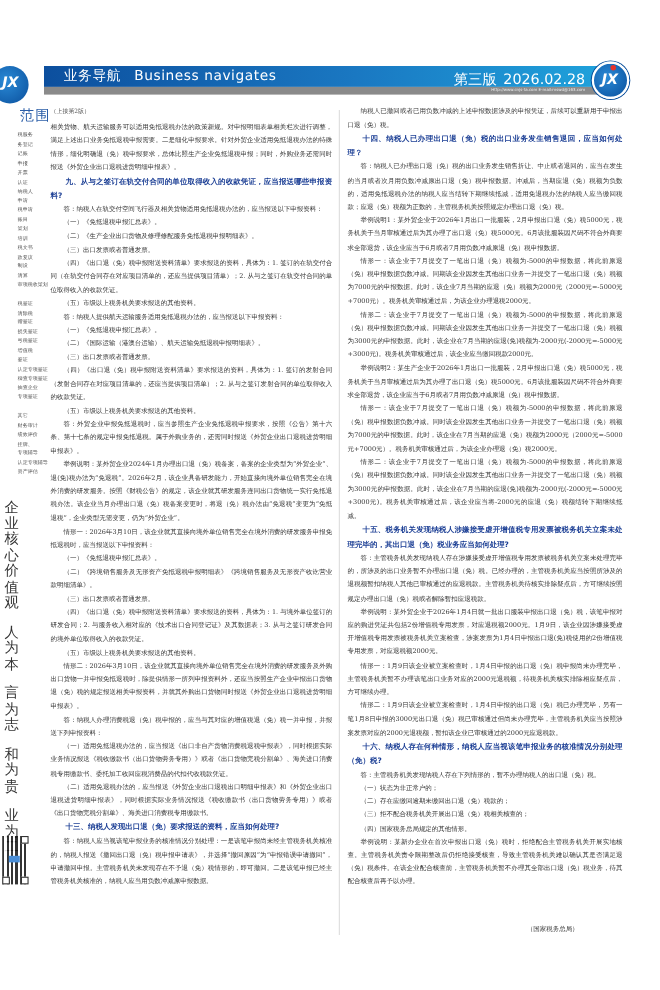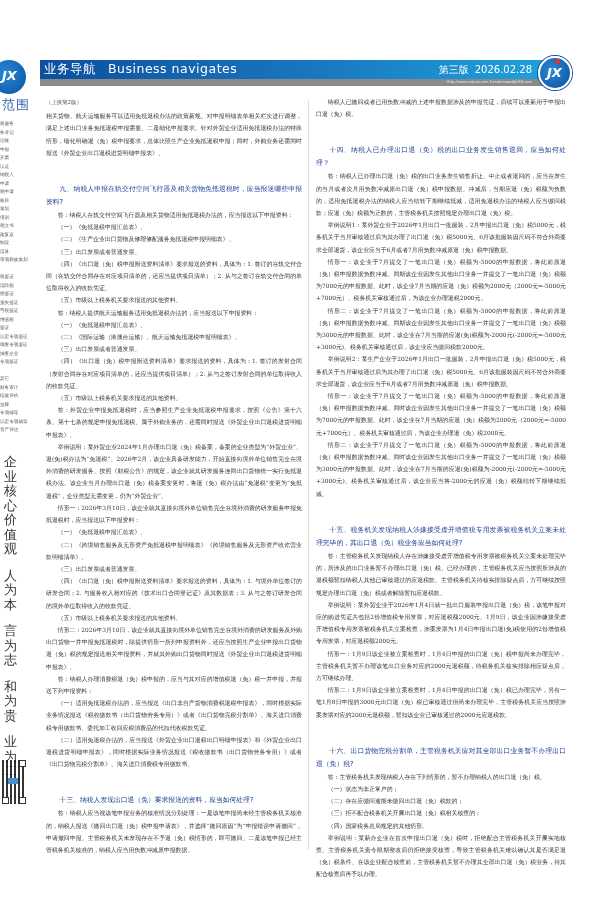--- a/index.html
+++ b/index.html
@@ -3,55 +3,55 @@
 <meta charset="utf-8">
 <style>
   * { margin:0; padding:0; box-sizing:border-box; }
   html, body { width:600px; height:900px; background:#fff; overflow:hidden; }
   body { position:relative; font-family:"DejaVu Serif","Liberation Serif",serif; color:#333; }
 
   .header-bar {
     position:absolute; left:40px; top:60px; width:515px; height:19px;
     background:linear-gradient(90deg,#0c4f9e 0%,#1a78c2 55%,#1fa3dc 100%);
   }
-  .header-title { position:absolute; left:44px; top:61px; font-family:"DejaVu Sans","Liberation Sans",sans-serif; font-size:12.5px; color:#fff; letter-spacing:0.5px; white-space:nowrap; }
+  .header-title { position:absolute; left:58px; top:61px; font-family:"DejaVu Sans","Liberation Sans",sans-serif; font-size:12.5px; color:#fff; letter-spacing:0.5px; white-space:nowrap; }
   .header-title .en { margin-left:12px; }
-  .header-edition { position:absolute; right:68px; top:63px; font-family:"DejaVu Sans","Liberation Sans",sans-serif; font-size:10px; color:#fff; white-space:nowrap; }
+  .header-edition { position:absolute; right:68px; top:63px; font-family:"DejaVu Sans","Liberation Sans",sans-serif; font-size:13px; color:#fff; white-space:nowrap; }
   .header-edition .date { margin-left:6px; }
   .header-stripe { position:absolute; left:40px; top:79px; width:515px; height:7px; background:#8a8a8a; }
   .header-url { position:absolute; right:68px; top:80px; font-family:"DejaVu Sans","Liberation Sans",sans-serif; font-size:3.6px; color:#eee; white-space:nowrap; }
 
   .logo-left { position:absolute; left:-8px; top:60px; width:34px; height:34px; border-radius:50%; background:radial-gradient(circle at 40% 40%,#2a8ad6,#0a4f9c); }
   .logo-left span { position:absolute; left:10px; top:8px; color:#fff; font-family:"DejaVu Sans","Liberation Sans",sans-serif; font-weight:bold; font-style:italic; font-size:13px; }
   .logo-right { position:absolute; left:538px; top:56px; width:34px; height:34px; border-radius:50%; background:radial-gradient(circle at 40% 40%,#2a8ad6,#0a4f9c); border:2px solid #fff; box-shadow:0 0 0 1px #0a4f9c; }
   .logo-right span { position:absolute; left:7px; top:7px; color:#fff; font-family:"DejaVu Sans","Liberation Sans",sans-serif; font-weight:bold; font-style:italic; font-size:13px; }
   .logo-right .dot { position:absolute; left:15px; top:1px; width:5px; height:5px; background:#e8332a; border-radius:50%; }
 
-  .sidebar { position:absolute; left:0; top:96px; width:40px; }
+  .sidebar { position:absolute; left:16px; top:96px; width:40px; }
   .sidebar-title { font-family:"DejaVu Sans","Liberation Sans",sans-serif; font-size:13px; color:#2b5ea8; margin-left:2px; height:20px; letter-spacing:1px; }
   .sidebar-list { list-style:none; margin-top:4px; }
   .sidebar-list li { font-size:4.6px; color:#555; height:8.5px; line-height:8.5px; white-space:nowrap; overflow:hidden; }
   .sidebar-list li.gap { height:8.5px; }
   .side-vert { position:absolute; left:4px; top:455px; width:14px; font-size:13px; line-height:14.5px; color:#333; }
   .side-vert span { display:block; }
   .side-vert .gap { height:12px; }
   .qr { position:absolute; left:2px; top:760px; width:24px; height:44px; background:
     repeating-linear-gradient(90deg,#111 0 2px,#fff 2px 4px),#fff; opacity:.85; }
   .qr .f1,.qr .f2,.qr .f3 { position:absolute; width:7px; height:7px; border:1.5px solid #111; background:#fff; }
   .qr .f1 { right:0; top:0; } .qr .f2 { left:0; bottom:0; } .qr .f3 { right:0; bottom:0; }
   .qr .blue { position:absolute; left:6px; top:18px; width:10px; height:6px; background:#2a7ad0; }
 
   .col { position:absolute; top:96px; font-size:5.9px; line-height:12.2px; color:#333; text-align:justify; }
   .col-left { left:46px; width:256px; }
   .col-right { left:316px; width:250px; }
   .col-divider { position:absolute; left:308px; top:100px; width:1px; height:750px; background:#ddd; }
   .col p { text-indent:2em; }
   .col p.cont { text-indent:0; }
   .col p.item { text-indent:2em; }
-  .col h3 { font-family:"DejaVu Sans","Liberation Sans",sans-serif; font-size:6.8px; line-height:13px; color:#1c3f95; font-weight:normal; text-indent:2em;margin-top:24px; }
+  .col h3 { font-family:"DejaVu Sans","Liberation Sans",sans-serif; font-size:6.8px; line-height:13px; color:#1c3f95; font-weight:bold; text-indent:2em; }
   .col .note { font-size:5.4px; color:#555; text-indent:0; margin-bottom:2px; }
   .col .source { text-align:right; margin-right:40px; margin-top:30px; text-indent:0; }
 </style>
 </head>
 <body>
 
 <div class="logo-left">
     <span>JX</span>
   </div>
 <div class="header-bar"></div>
@@ -134,21 +134,21 @@
 <div class="qr">
     <div class="f1"></div>
     <div class="f2"></div>
     <div class="f3"></div>
     <div class="blue"></div>
   </div>
 
 <div class="col col-left" id="col-left">
   <p class="note">（上接第2版）</p>
 <p class="cont">相关货物、航天运输服务可以适用免抵退税办法的政策新规。对申报明细表单相关栏次进行调整，满足上述出口业务免抵退税申报需要。二是细化申报要求。针对外贸企业适用免抵退税办法的特殊情形，细化明确退（免）税申报要求，总体比照生产企业免抵退税申报；同时，外购业务还需同时报送《外贸企业出口退税进货明细申报表》。</p>
-    <h3>九、纳税人申报在轨交付空间飞行器及相关货物免抵退税时，应当报送哪些申报资料?</h3>
+    <h3>九、从与之签订在轨交付合同的单位取得收入的收款凭证，应当报送哪些申报资料?</h3>
     <p>答：纳税人在轨交付空间飞行器及相关货物适用免抵退税办法的，应当报送以下申报资料：</p>
     <p class="item">（一）《免抵退税申报汇总表》。</p>
     <p class="item">（二）《生产企业出口货物及修理修配服务免抵退税申报明细表》。</p>
     <p class="item">（三）出口发票或者普通发票。</p>
     <p class="item">（四）《出口退（免）税申报附送资料清单》要求报送的资料，具体为：1. 签订的在轨交付合同（在轨交付合同存在对应项目清单的，还应当提供项目清单）；2. 从与之签订在轨交付合同的单位取得收入的收款凭证。</p>
     <p class="item">（五）市级以上税务机关要求报送的其他资料。</p>
     <p>答：纳税人提供航天运输服务适用免抵退税办法的，应当报送以下申报资料：</p>
     <p class="item">（一）《免抵退税申报汇总表》。</p>
     <p class="item">（二）《国际运输（港澳台运输）、航天运输免抵退税申报明细表》。</p>
     <p class="item">（三）出口发票或者普通发票。</p>
@@ -178,21 +178,21 @@
     <p>情形一：该企业于7月提交了一笔出口退（免）税额为-5000的申报数据，将此前原退（免）税申报数据负数冲减。同期该企业因发生其他出口业务一并提交了一笔出口退（免）税额为7000元的申报数据。此时，该企业7月当期的应退（免）税额为2000元（2000元=-5000元+7000元）。税务机关审核通过后，为该企业办理退税2000元。</p>
     <p>情形二：该企业于7月提交了一笔出口退（免）税额为-5000的申报数据，将此前原退（免）税申报数据负数冲减。同期该企业因发生其他出口业务一并提交了一笔出口退（免）税额为3000元的申报数据。此时，该企业在7月当期的应退(免)税额为-2000元(-2000元=-5000元+3000元)。税务机关审核通过后，该企业应当缴回税款2000元。</p>
     <p>举例说明2：某生产企业于2026年1月出口一批服装，2月申报出口退（免）税5000元，税务机关于当月审核通过后为其办理了出口退（免）税5000元。6月该批服装因尺码不符合外商要求全部退货，该企业应当于6月或者7月用负数冲减原退（免）税申报数据。</p>
     <p>情形一：该企业于7月提交了一笔出口退（免）税额为-5000的申报数据，将此前原退（免）税申报数据负数冲减。同时该企业因发生其他出口业务一并提交了一笔出口退（免）税额为7000元的申报数据。此时，该企业在7月当期的应退（免）税额为2000元（2000元=-5000元+7000元）。税务机关审核通过后，为该企业办理退（免）税2000元。</p>
     <p>情形二：该企业于7月提交了一笔出口退（免）税额为-5000的申报数据，将此前原退（免）税申报数据负数冲减。同时该企业因发生其他出口业务一并提交了一笔出口退（免）税额为3000元的申报数据。此时，该企业在7月当期的应退(免)税额为-2000元(-2000元=-5000元+3000元)。税务机关审核通过后，该企业应当将-2000元的应退（免）税额结转下期继续抵减。</p>
     <h3>十五、税务机关发现纳税人涉嫌接受虚开增值税专用发票被税务机关立案未处理完毕的，其出口退（免）税业务应当如何处理?</h3>
     <p>答：主管税务机关发现纳税人存在涉嫌接受虚开增值税专用发票被税务机关立案未处理完毕的，所涉及的出口业务暂不办理出口退（免）税。已经办理的，主管税务机关应当按照所涉及的退税额暂扣纳税人其他已审核通过的应退税款。主管税务机关待核实排除疑点后，方可继续按照规定办理出口退（免）税或者解除暂扣应退税款。</p>
     <p>举例说明：某外贸企业于2026年1月4日就一批出口服装申报出口退（免）税，该笔申报对应的购进凭证共包括2份增值税专用发票，对应退税额2000元。1月9日，该企业因涉嫌接受虚开增值税专用发票被税务机关立案检查，涉案发票为1月4日申报出口退(免)税使用的2份增值税专用发票，对应退税额2000元。</p>
     <p>情形一：1月9日该企业被立案检查时，1月4日申报的出口退（免）税申报尚未办理完毕，主管税务机关暂不办理该笔出口业务对应的2000元退税额，待税务机关核实排除相应疑点后，方可继续办理。</p>
     <p>情形二：1月9日该企业被立案检查时，1月4日申报的出口退（免）税已办理完毕，另有一笔1月8日申报的3000元出口退（免）税已审核通过但尚未办理完毕，主管税务机关应当按照涉案发票对应的2000元退税额，暂扣该企业已审核通过的2000元应退税款。</p>
-    <h3>十六、出口货物完税分割单，主管税务机关应对其全部出口业务暂不办理出口退（免）税?</h3>
+    <h3>十六、纳税人存在何种情形，纳税人应当视该笔申报业务的核准情况分别处理（免）税?</h3>
     <p>答：主管税务机关发现纳税人存在下列情形的，暂不办理纳税人的出口退（免）税。</p>
     <p class="item">（一）状态为非正常户的；</p>
     <p class="item">（二）存在应缴回逾期未缴回出口退（免）税款的；</p>
     <p class="item">（三）拒不配合税务机关开展出口退（免）税相关核查的；</p>
     <p class="item">（四）国家税务总局规定的其他情形。</p>
     <p>举例说明：某新办企业在首次申报出口退（免）税时，拒绝配合主管税务机关开展实地核查。主管税务机关责令限期整改后仍拒绝接受核查，导致主管税务机关难以确认其是否满足退（免）税条件。在该企业配合核查前，主管税务机关暂不办理其全部出口退（免）税业务，待其配合核查后再予以办理。</p>
     <p class="source">（国家税务总局）</p>
   </div>
 
 </body></html>

